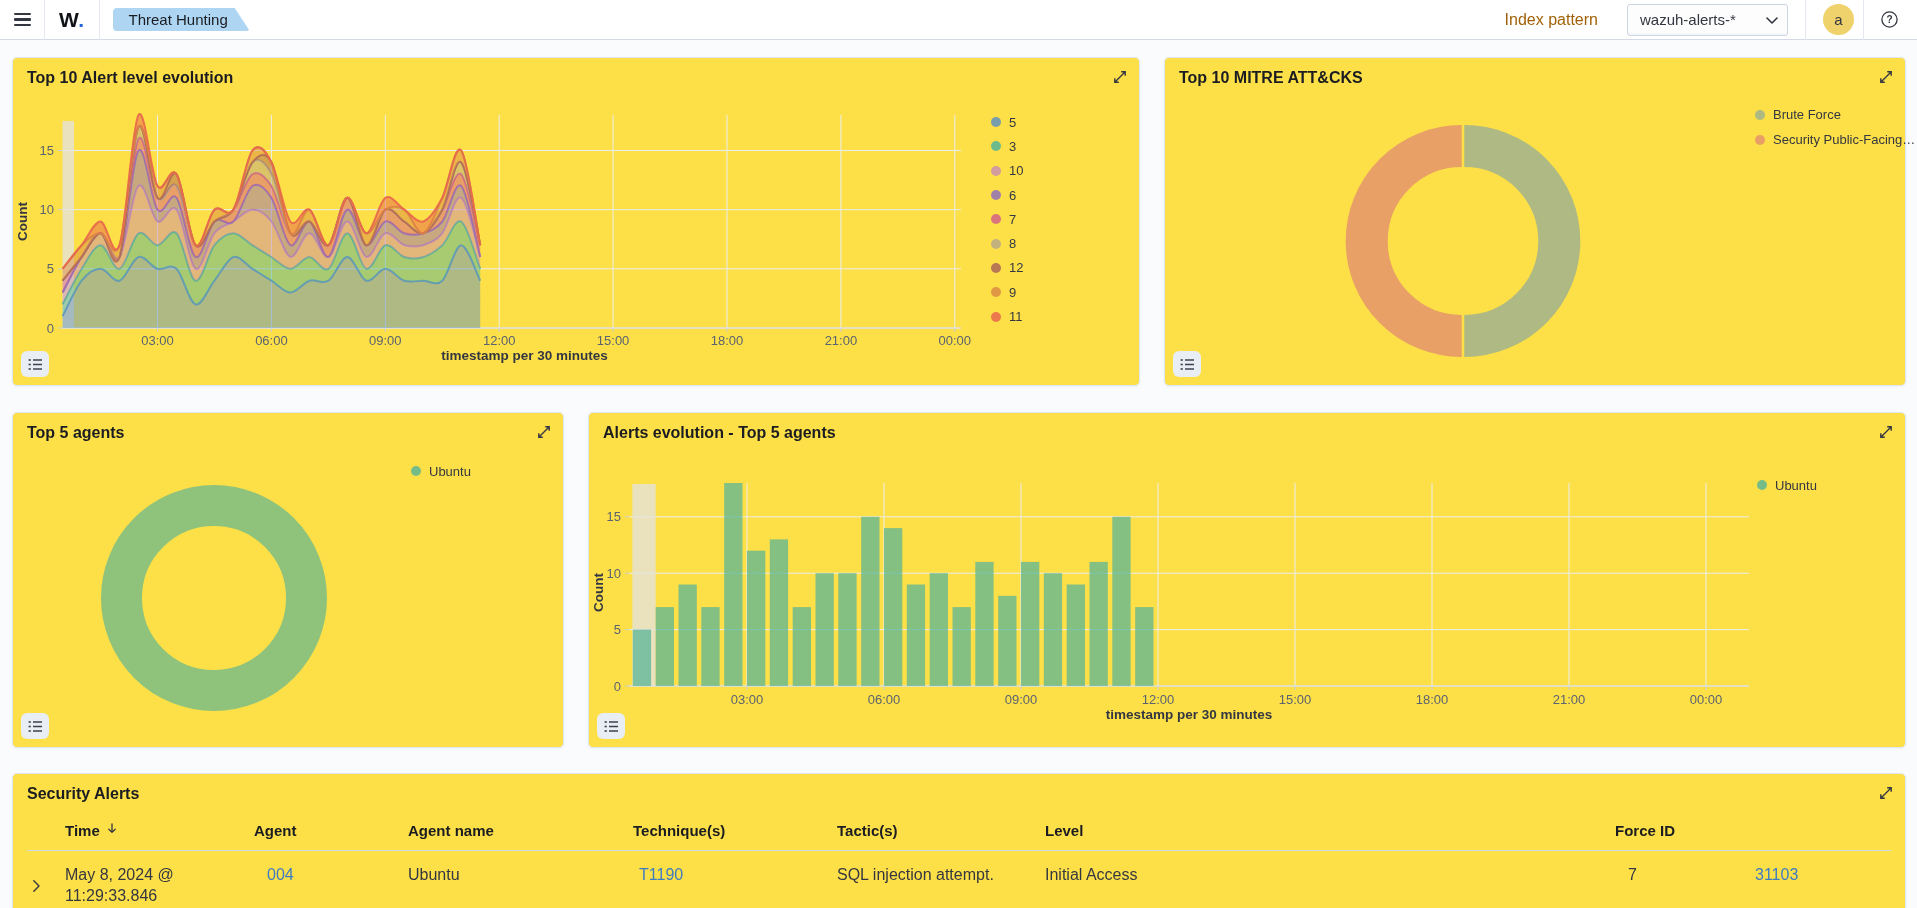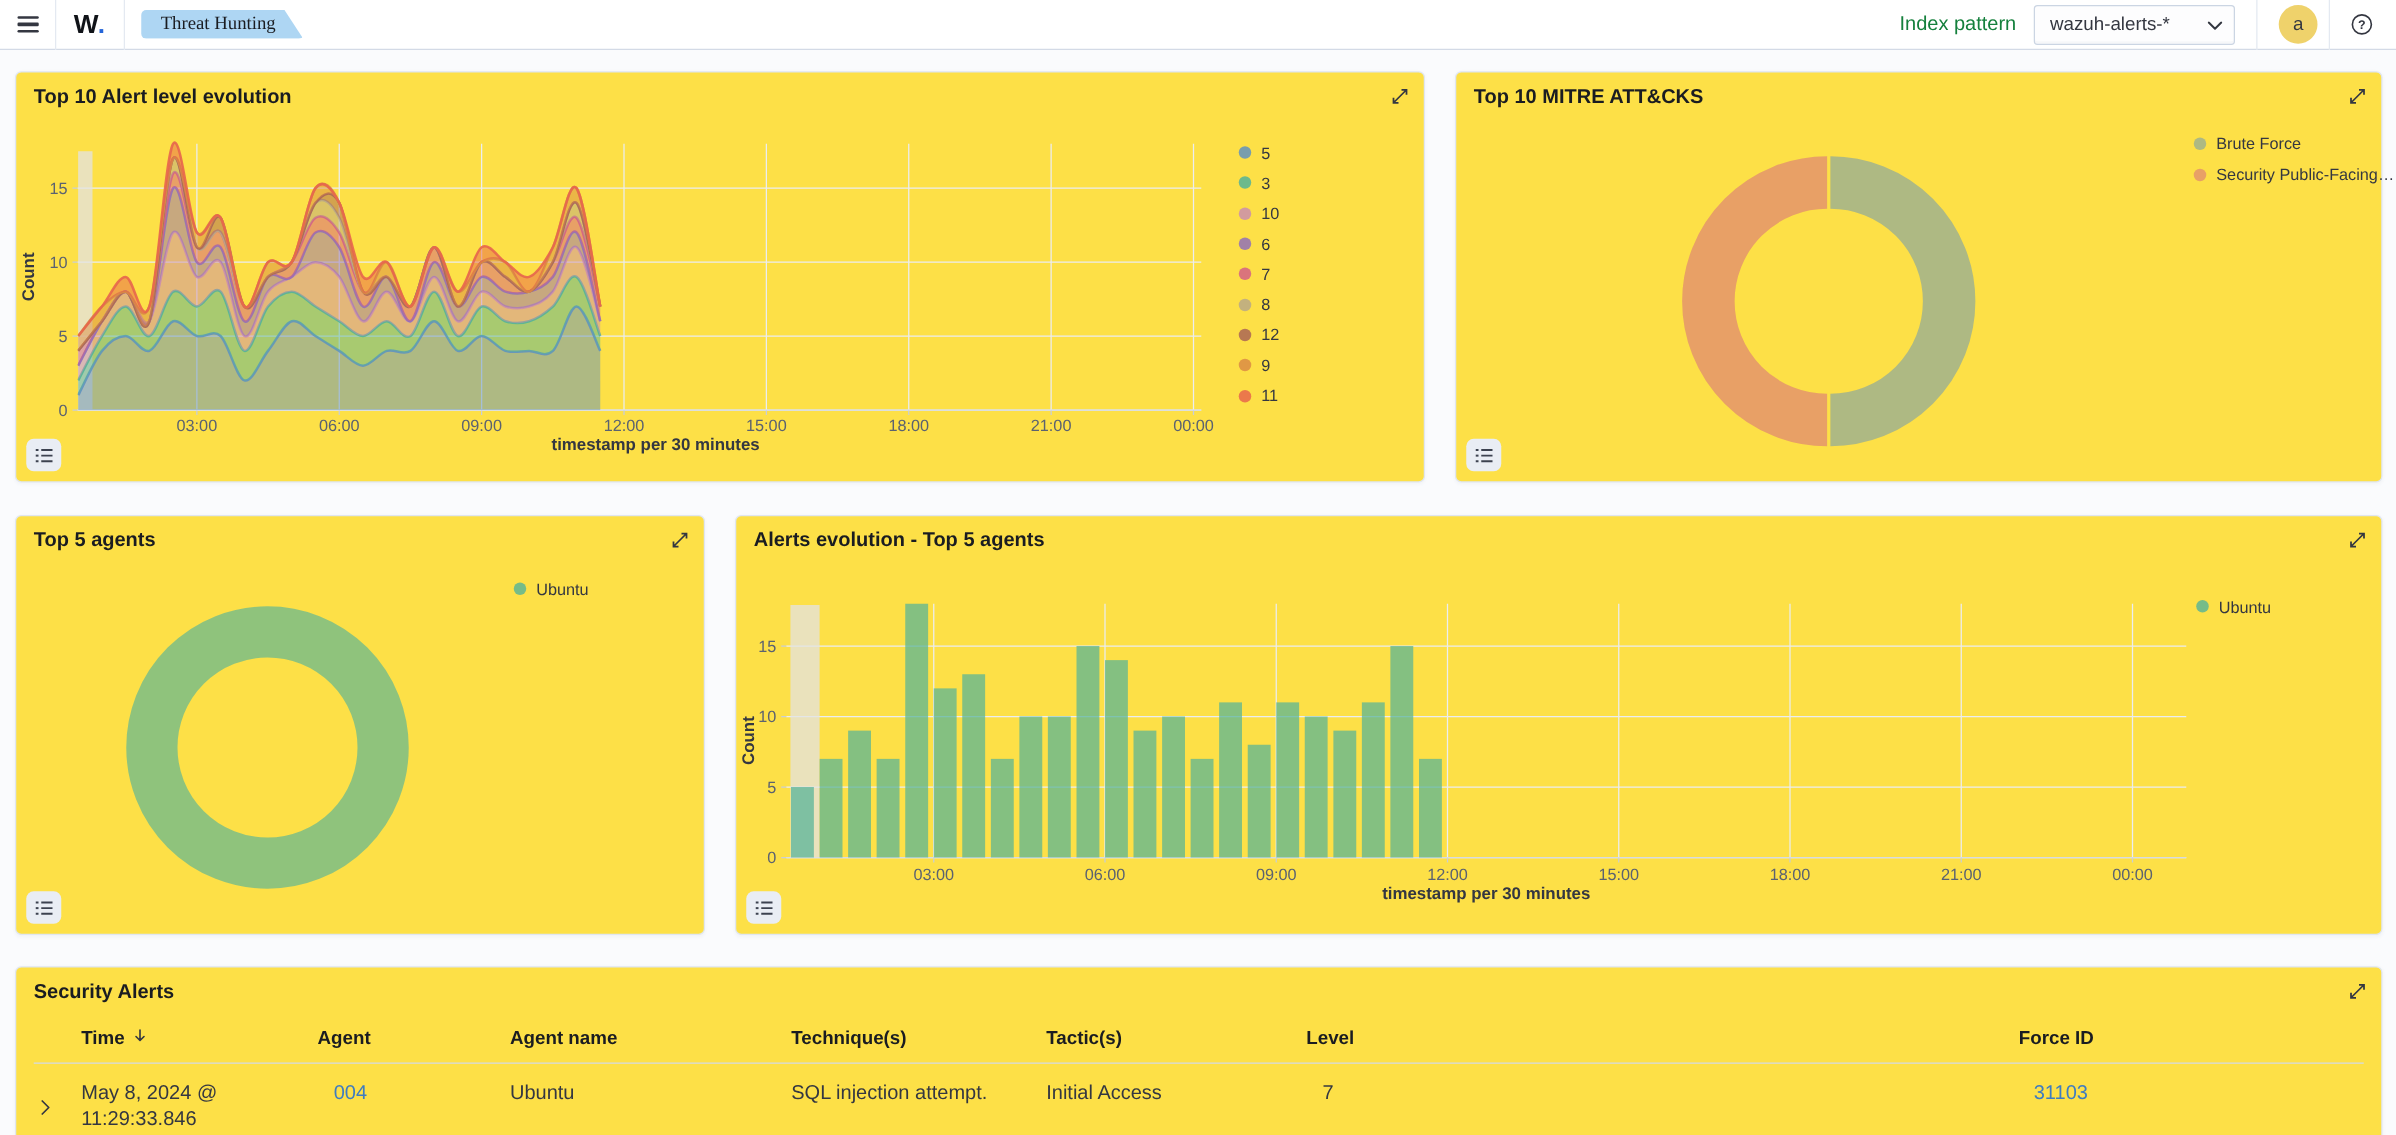--- a/index.html
+++ b/index.html
@@ -22,24 +22,24 @@
     justify-content: center; align-items: center; gap: 3.5px; background: none; border: none; cursor: pointer; }
   .hamburger span { display: block; width: 17px; height: 2.2px; background: #343741; border-radius: 1px; }
   .nav-divider { width: 1px; height: 40px; background: #e4e9f1; flex: 0 0 auto; }
   .logo { margin: 0 14px; font-weight: 700; font-size: 21px; color: #101318; letter-spacing: .5px; cursor: pointer; background: none; border: none; font-family: inherit; }
   .logo .dot { color: #2565d8; }
   .crumb-badge {
     margin-left: 13px; height: 23px; line-height: 23px;
     background: #aed6f3; color: #1a1c21; font-size: 15px; font-weight: 500;
     padding: 0 22px 0 16px; border-radius: 4px;
     clip-path: polygon(0 0, calc(100% - 15px) 0, 100% 100%, 0 100%);
-    cursor: pointer; border: none; font-family: Liberation Serif, serif;
+    cursor: pointer; border: none; font-family: Liberation Sans, sans-serif;
   }
   .nav-right { margin-left: auto; display: flex; align-items: center; padding-right: 12px; }
-  .index-label { font-size: 16px; color: #15803d; margin-right: 14px; }
+  .index-label { font-size: 16px; color: #a16207; margin-right: 29px; }
   .select-box {
     position: relative; width: 161px; height: 32px;
     border: 1px solid #cbd5e3; border-radius: 3px; background: #fdfdfe;
     display: flex; align-items: center; padding: 0 30px 0 12px;
     font-size: 15px; color: #343741; cursor: pointer;
     box-shadow: inset 0 -2px 0 rgba(110,130,160,.05);
   }
   .select-box .chev { position: absolute; right: 9px; top: 12px; }
   .nav-right .nav-divider { margin: 0 0; }
   .sp17 { width: 17px; } .sp9 { width: 9px; }
@@ -443,19 +443,20 @@
       <div class="chevron-cell">
         <button class="row-expand">
           <svg width="9" height="14" viewBox="0 0 9 14">
               <path d="M1.8 1.8L7 7l-5.2 5.2" fill="none" stroke="#343741" stroke-width="1.4" stroke-linecap="round" stroke-linejoin="round"></path>
             </svg>
         </button>
       </div>
       <div class="cell time-cell">May 8, 2024 @ 11:29:33.846</div>
       <div class="cell" style="padding-left:13px;"><a class="cell-link">004</a></div>
       <div class="cell">Ubuntu</div>
+      <div class="cell" style="padding-left:6px;"><a class="cell-link">T1190</a></div>
       <div class="cell">SQL injection attempt.</div>
       <div class="cell">Initial Access</div>
       <div class="cell" style="padding-left:13px;">7</div>
       <div class="cell" style="padding-left:12px;"><a class="cell-link">31103</a></div>
     </div>
   </div>
 </section>
 
 </body></html>

